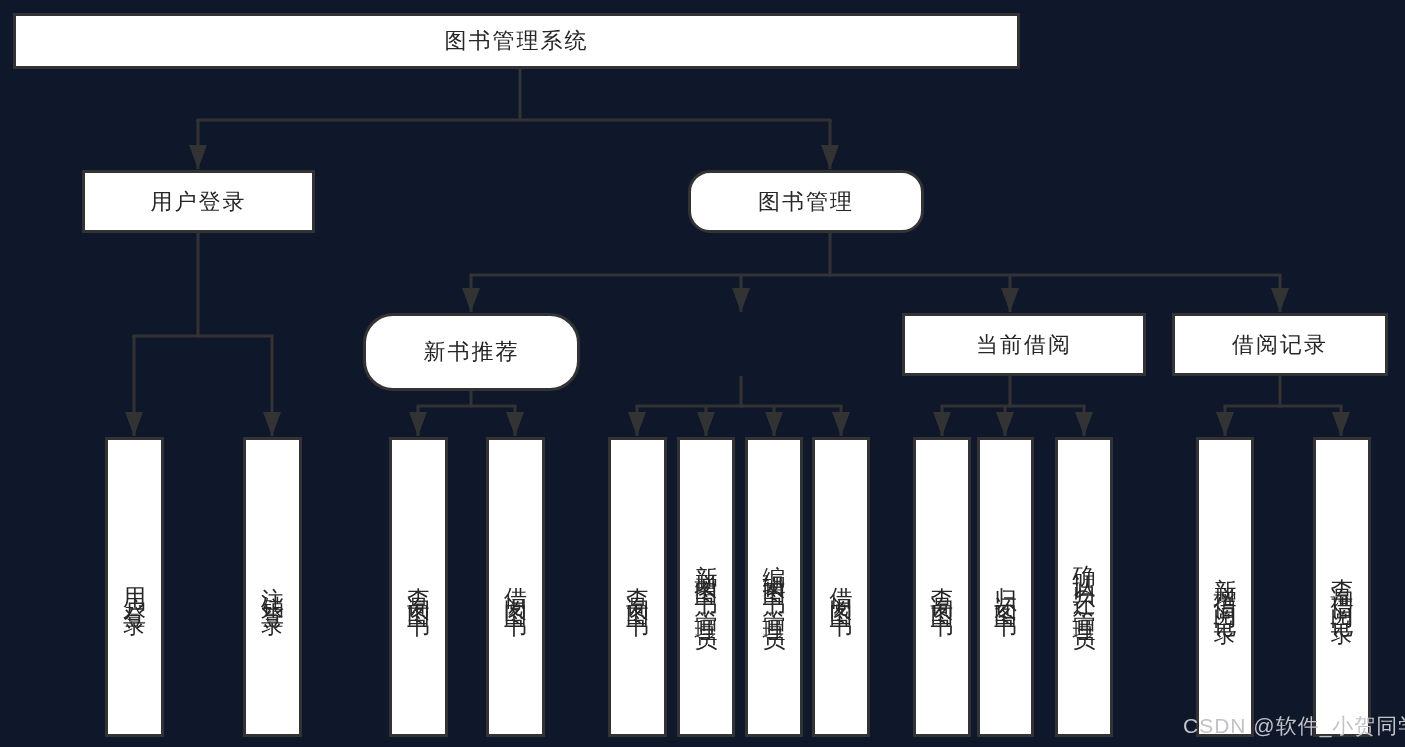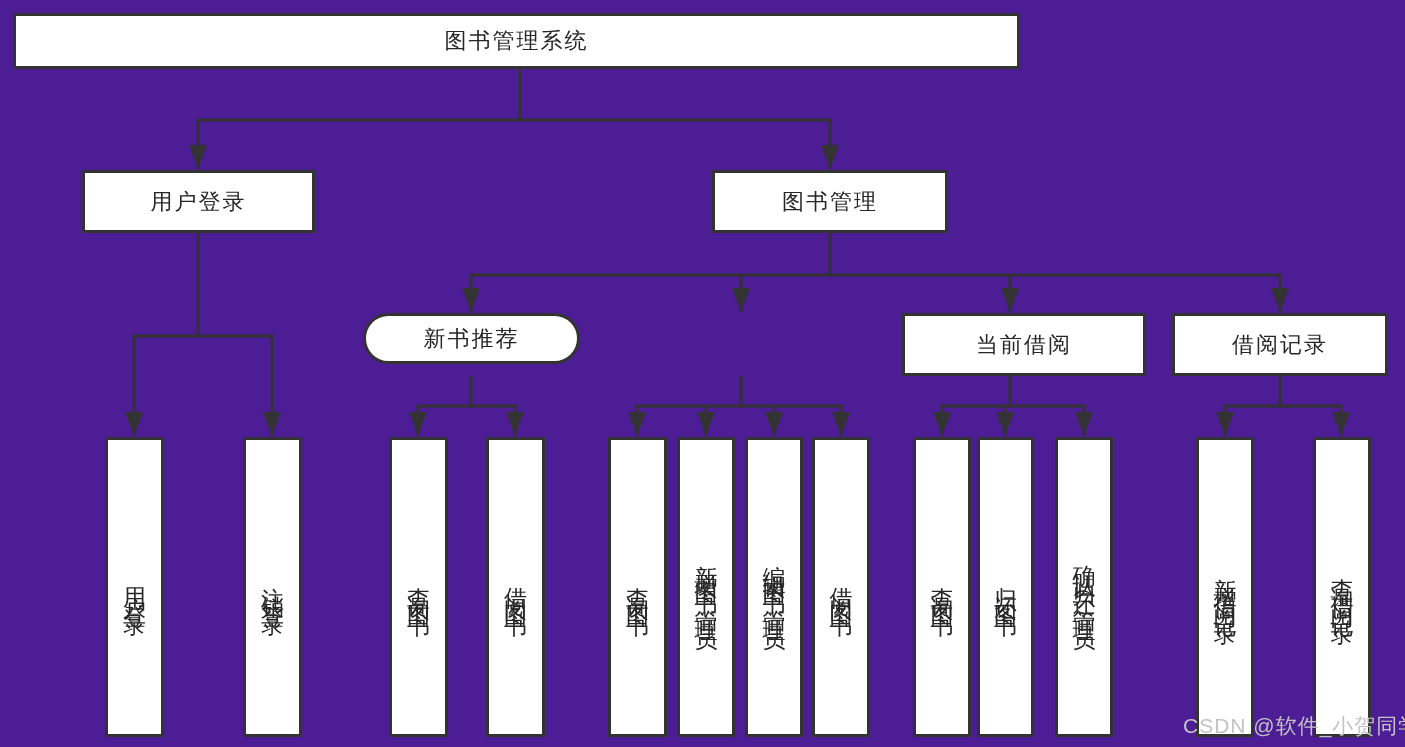--- a/index.html
+++ b/index.html
@@ -5,21 +5,21 @@
   html, body {
     margin: 0;
     padding: 0;
     background: #ffffff;
     font-family: "Liberation Sans", "DejaVu Sans", sans-serif;
   }
   #canvas {
     position: relative;
     width: 1405px;
     height: 747px;
-    background: #4c1d95;
+    background: #0f172a;
     overflow: hidden;
     text-decoration: underline;
   }
   #connectors {
     position: absolute;
     left: 0; top: 0;
     width: 1405px;
     height: 747px;
     z-index: 1;
   }
@@ -43,22 +43,22 @@
     writing-mode: vertical-rl;
     text-orientation: mixed;
     font-size: 23px;
     letter-spacing: 9px;
     line-height: 1;
     white-space: nowrap;
   }
   
   #nb-root { left: 13px;  top: 13px;  width: 1007px; height: 56px; }
   #nb-l2a  { left: 82px;  top: 170px; width: 233px;  height: 63px; }
-  #nb-l2b  { left: 712px; top: 170px; width: 236px;  height: 63px; }
-  #nb-l3a  { left: 363px; top: 313px; width: 217px;  height: 51px; border-radius: 30px; }
+  #nb-l2b  { left: 688px; top: 170px; width: 236px;  height: 63px; border-radius: 22px; }
+  #nb-l3a  { left: 363px; top: 313px; width: 217px;  height: 78px; border-radius: 30px; }
   #nb-l3b  { left: 633px; top: 313px; width: 216px;  height: 63px; }
   #nb-l3c  { left: 902px; top: 313px; width: 244px;  height: 63px; }
   #nb-l3d  { left: 1172px;top: 313px; width: 216px;  height: 63px; }
   .leaf    { top: 437px; height: 300px; }
   #lf-g1a { left: 105px;  width: 59px; }
   #lf-g1b { left: 243px;  width: 59px; }
   #lf-g2a { left: 389px;  width: 59px; }
   #lf-g2b { left: 486px;  width: 59px; }
   #lf-g3a { left: 608px;  width: 59px; }
   #lf-g3b { left: 677px;  width: 58px; }

